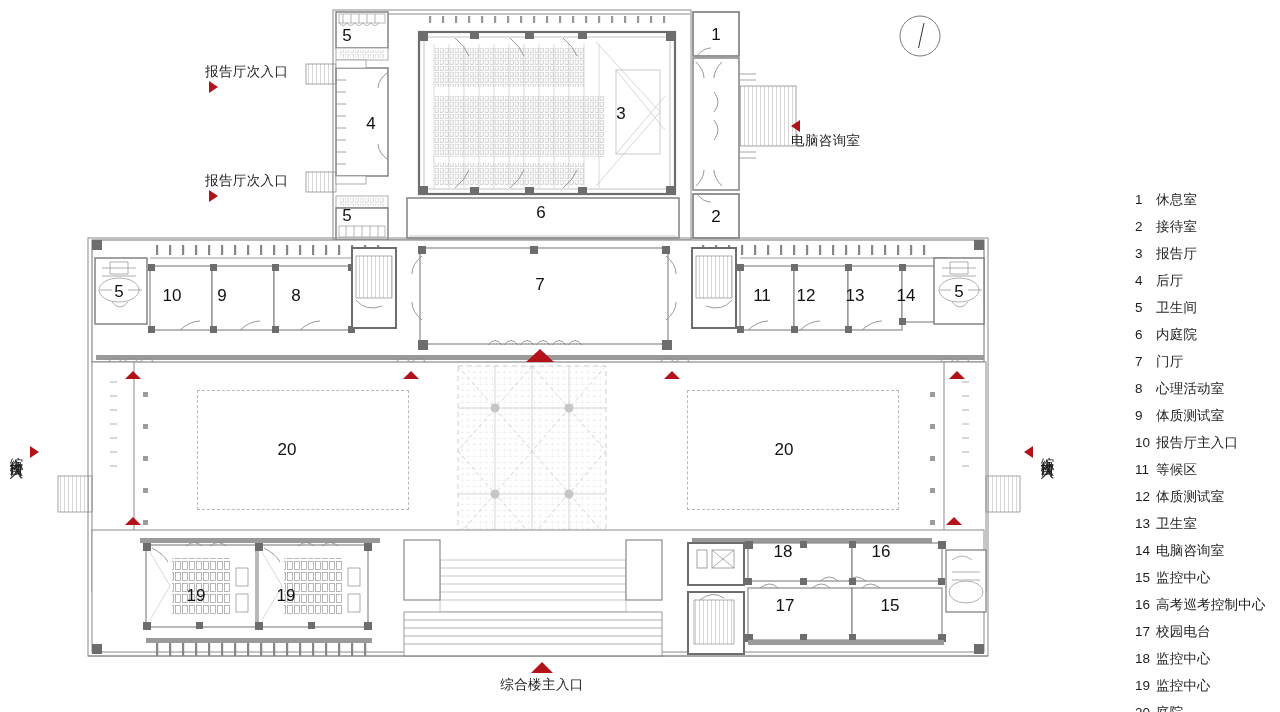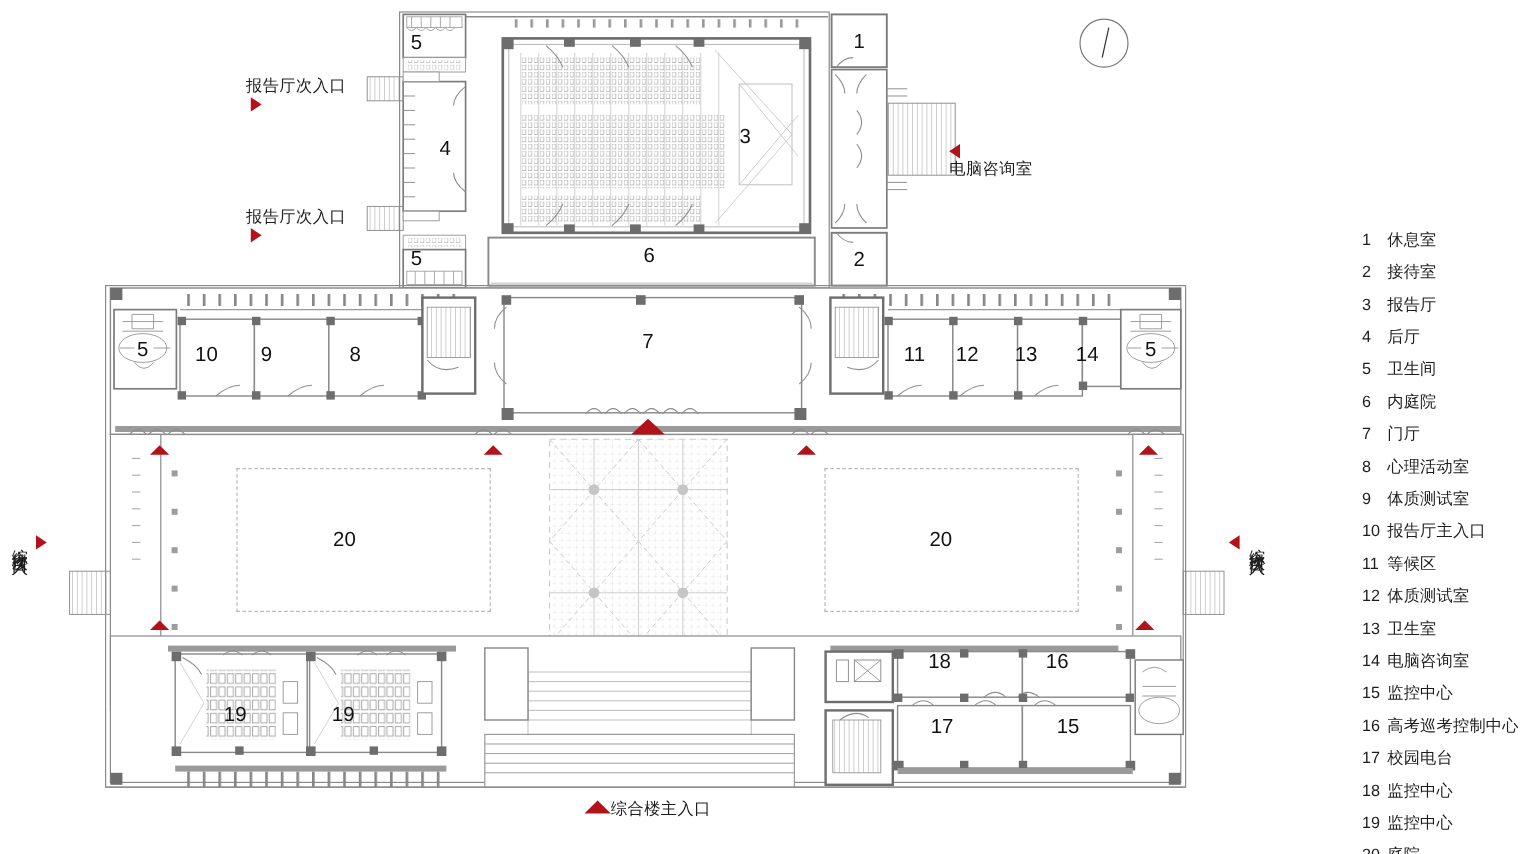--- a/index.html
+++ b/index.html
@@ -24,21 +24,21 @@
 
   
   .ent{position:absolute;display:flex;white-space:nowrap;flex-direction:column;}
   .ent-text{font-size:13.5px;color:#1d1d1d;letter-spacing:.4px;}
   .tri{width:0;height:0;display:inline-block;}
   .tri-right{border-top:6px solid transparent;border-bottom:6px solid transparent;border-left:9px solid #b4121b;margin-left:4px;}
   .tri-left{border-top:6px solid transparent;border-bottom:6px solid transparent;border-right:9px solid #b4121b;margin-right:5px;}
   .tri-up{border-left:11px solid transparent;border-right:11px solid transparent;border-bottom:11px solid #b4121b;}
   .ent-vert{position:absolute;display:flex;align-items:center;}
   .vtext{writing-mode:vertical-rl;text-orientation:upright;font-size:13.5px;line-height:16px;letter-spacing:2px;color:#1d1d1d;}
-  .ent-bottom{position:absolute;display:flex;flex-direction:row;align-items:center;}
+  .ent-bottom{position:absolute;display:flex;flex-direction:column;align-items:center;}
   .ent-bottom .ent-text{margin-top:3px;}
 
   
   .mark-up{position:absolute;width:0;height:0;
     border-left:8px solid transparent;border-right:8px solid transparent;
     border-bottom:8px solid #b4121b;}
   .rnum{position:absolute;font-size:17px;color:#111;transform:translate(-50%,-50%);font-family:"Liberation Sans",sans-serif;}
   .court{position:absolute;border:1px dashed #b9b9b9;box-sizing:border-box;}
   .compass{position:absolute;width:44px;height:44px;}
   svg{display:block;overflow:visible;}

